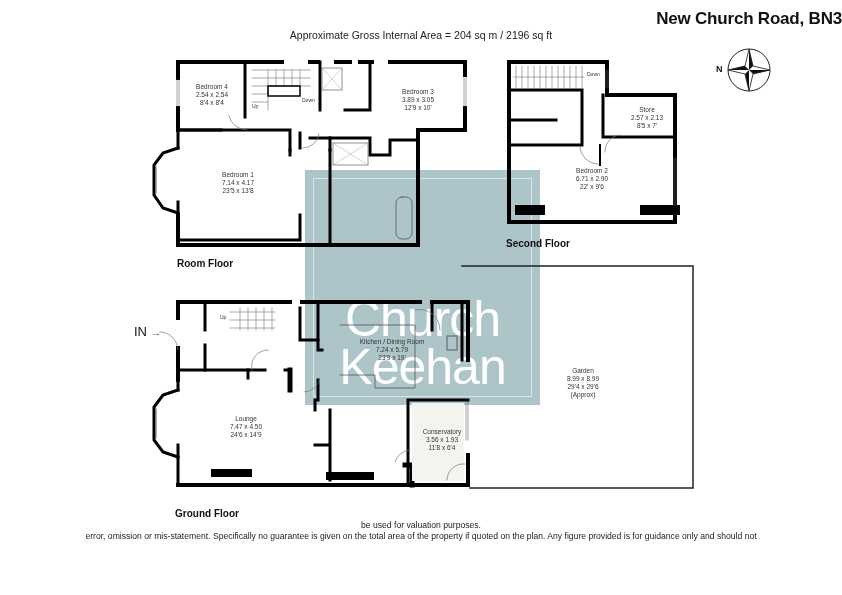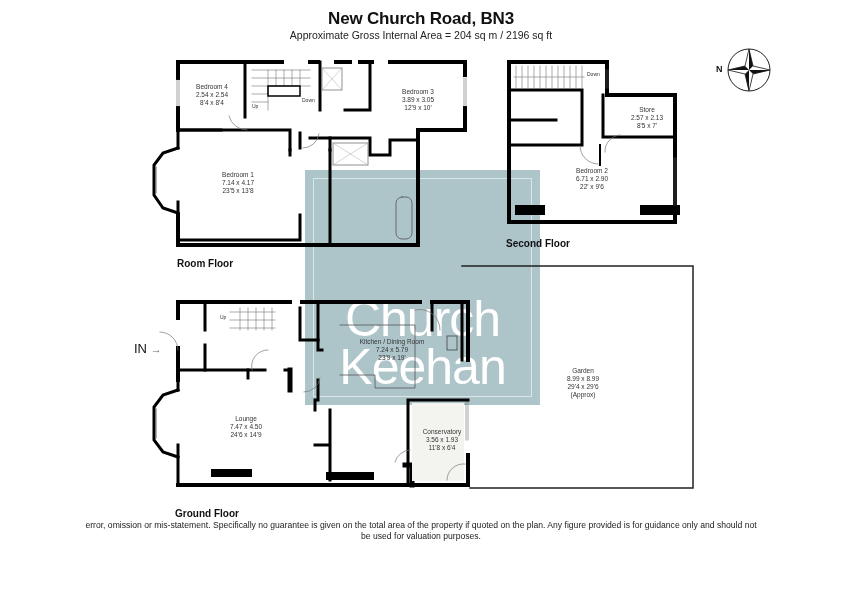--- a/index.html
+++ b/index.html
@@ -1,27 +1,27 @@
 <!DOCTYPE html>
 <html><head>
 <meta charset="utf-8">
 <style>
   html, body { margin:0; padding:0; background:#ffffff; }
   body { width:842px; height:595px; position:relative; overflow:hidden; font-family:"Liberation Sans", sans-serif; color:#111; }
   .abs { position:absolute; }
-  .title { left:0; width:842px; top:9px; text-align:center; font-weight:bold; font-size:17px; letter-spacing:-0.2px; }
+  .title { left:0; width:842px; top:9px; text-align:right; font-weight:bold; font-size:17px; letter-spacing:-0.2px; }
   .subtitle { left:0; width:842px; top:29px; text-align:center; font-size:10.5px; color:#222; }
   .wm { left:305px; top:170px; width:235px; height:235px; background:#a9c1c6; opacity:0.95; }
   .wm-frame { left:313px; top:178px; width:219px; height:219px; border:1.5px solid #d9e6e8; box-sizing:border-box; }
   .wm-text { left:305px; width:235px; text-align:center; color:#ffffff; font-size:50px; line-height:50px; font-weight:normal; letter-spacing:-1px; }
   svg { position:absolute; left:0; top:0; }
   .room { position:absolute; text-align:center; font-size:6.5px; line-height:8px; color:#333; white-space:nowrap; transform:translateX(-50%); }
   .floor-label { position:absolute; font-weight:bold; font-size:10px; color:#111; }
   .disclaimer { left:40px; width:762px; top:520px; text-align:center; font-size:8.6px; line-height:10.8px; color:#222; }
-  .in-label { left:134px; top:341px; font-size:13px; color:#111; }
+  .in-label { left:134px; top:324px; font-size:13px; color:#111; }
   .compass-n { left:716px; top:64px; font-size:9px; font-weight:bold; }
 </style>
 </head>
 <body>
 
 <div class="abs title">New Church Road, BN3</div>
 <div class="abs subtitle">Approximate Gross Internal Area = 204 sq m / 2196 sq ft</div>
 
 <div class="abs wm"></div>
 <div class="abs wm-frame"></div>
@@ -195,15 +195,15 @@
 <div class="room" style="left:583px; top:367px;">
   <div>Garden</div>
   <div>8.99 x 8.99</div>
   <div>29'4 x 29'6</div>
   <div>(Approx)</div>
 </div>
 <div class="abs" style="left:220px; top:314px; font-size:5px; color:#333;">Up</div>
 <div class="floor-label" style="left:175px; top:508px;">Ground Floor</div>
 
 <div class="abs disclaimer">
+  <div>be used for valuation purposes.</div>
   <div>error, omission or mis-statement. Specifically no guarantee is given on the total area of the property if quoted on the plan. Any figure provided is for guidance only and should not</div>
-  <div>be used for valuation purposes.</div>
 </div>
 
 </body></html>

